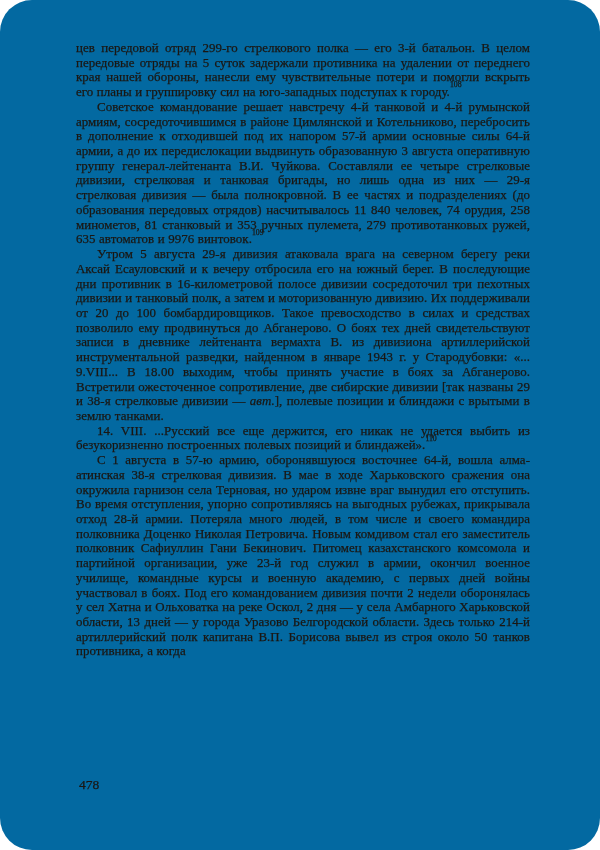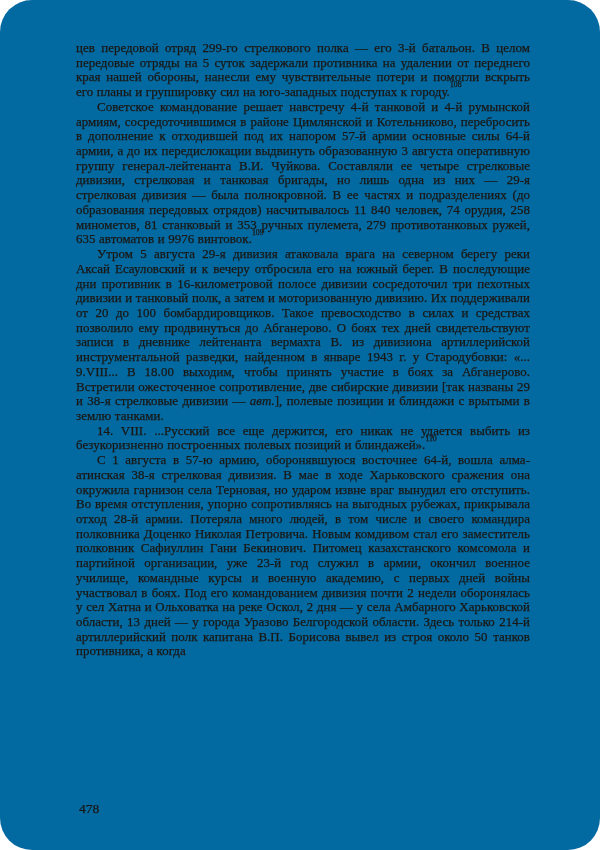--- a/index.html
+++ b/index.html
@@ -48,21 +48,20 @@
     letter-spacing: 0;
   }
   .italic-seg {
     font-style: italic;
   }
   .page-number {
     position: absolute;
     left: 79px;
     top: 777px;
     font-size: 13.5px;
-    margin-top: 24px;
     -webkit-text-stroke: 0.25px #1b1713;
   }
 </style>
 </head>
 <body>
 
 <div class="scan-page">
   <div class="text-block" lang="ru">
       <p class="para">цев передовой отряд 299-го стрелкового полка — его 3-й батальон. В целом передовые отряды на 5 суток задержали противника на удалении от переднего края нашей обороны, нанесли ему чувствительные потери и помогли вскрыть его планы и группировку сил на юго-западных подступах к городу.<sup class="fnref">108</sup></p>
       <p class="para indent">Советское командование решает навстречу 4-й танковой и 4-й румынской армиям, сосредоточившимся в районе Цимлянской и Котельниково, перебросить в дополнение к отходившей под их напором 57-й армии основные силы 64-й армии, а до их передислокации выдвинуть образованную 3 августа оперативную группу генерал-лейтенанта В.И. Чуйкова. Составляли ее четыре стрелковые дивизии, стрелковая и танковая бригады, но лишь одна из них — 29-я стрелковая дивизия — была полнокровной. В ее частях и подразделениях (до образования передовых отрядов) насчитывалось 11 840 человек, 74 орудия, 258 минометов, 81 станковый и 353 ручных пулемета, 279 противотанковых ружей, 635 автоматов и 9976 винтовок.<sup class="fnref">109</sup></p>

